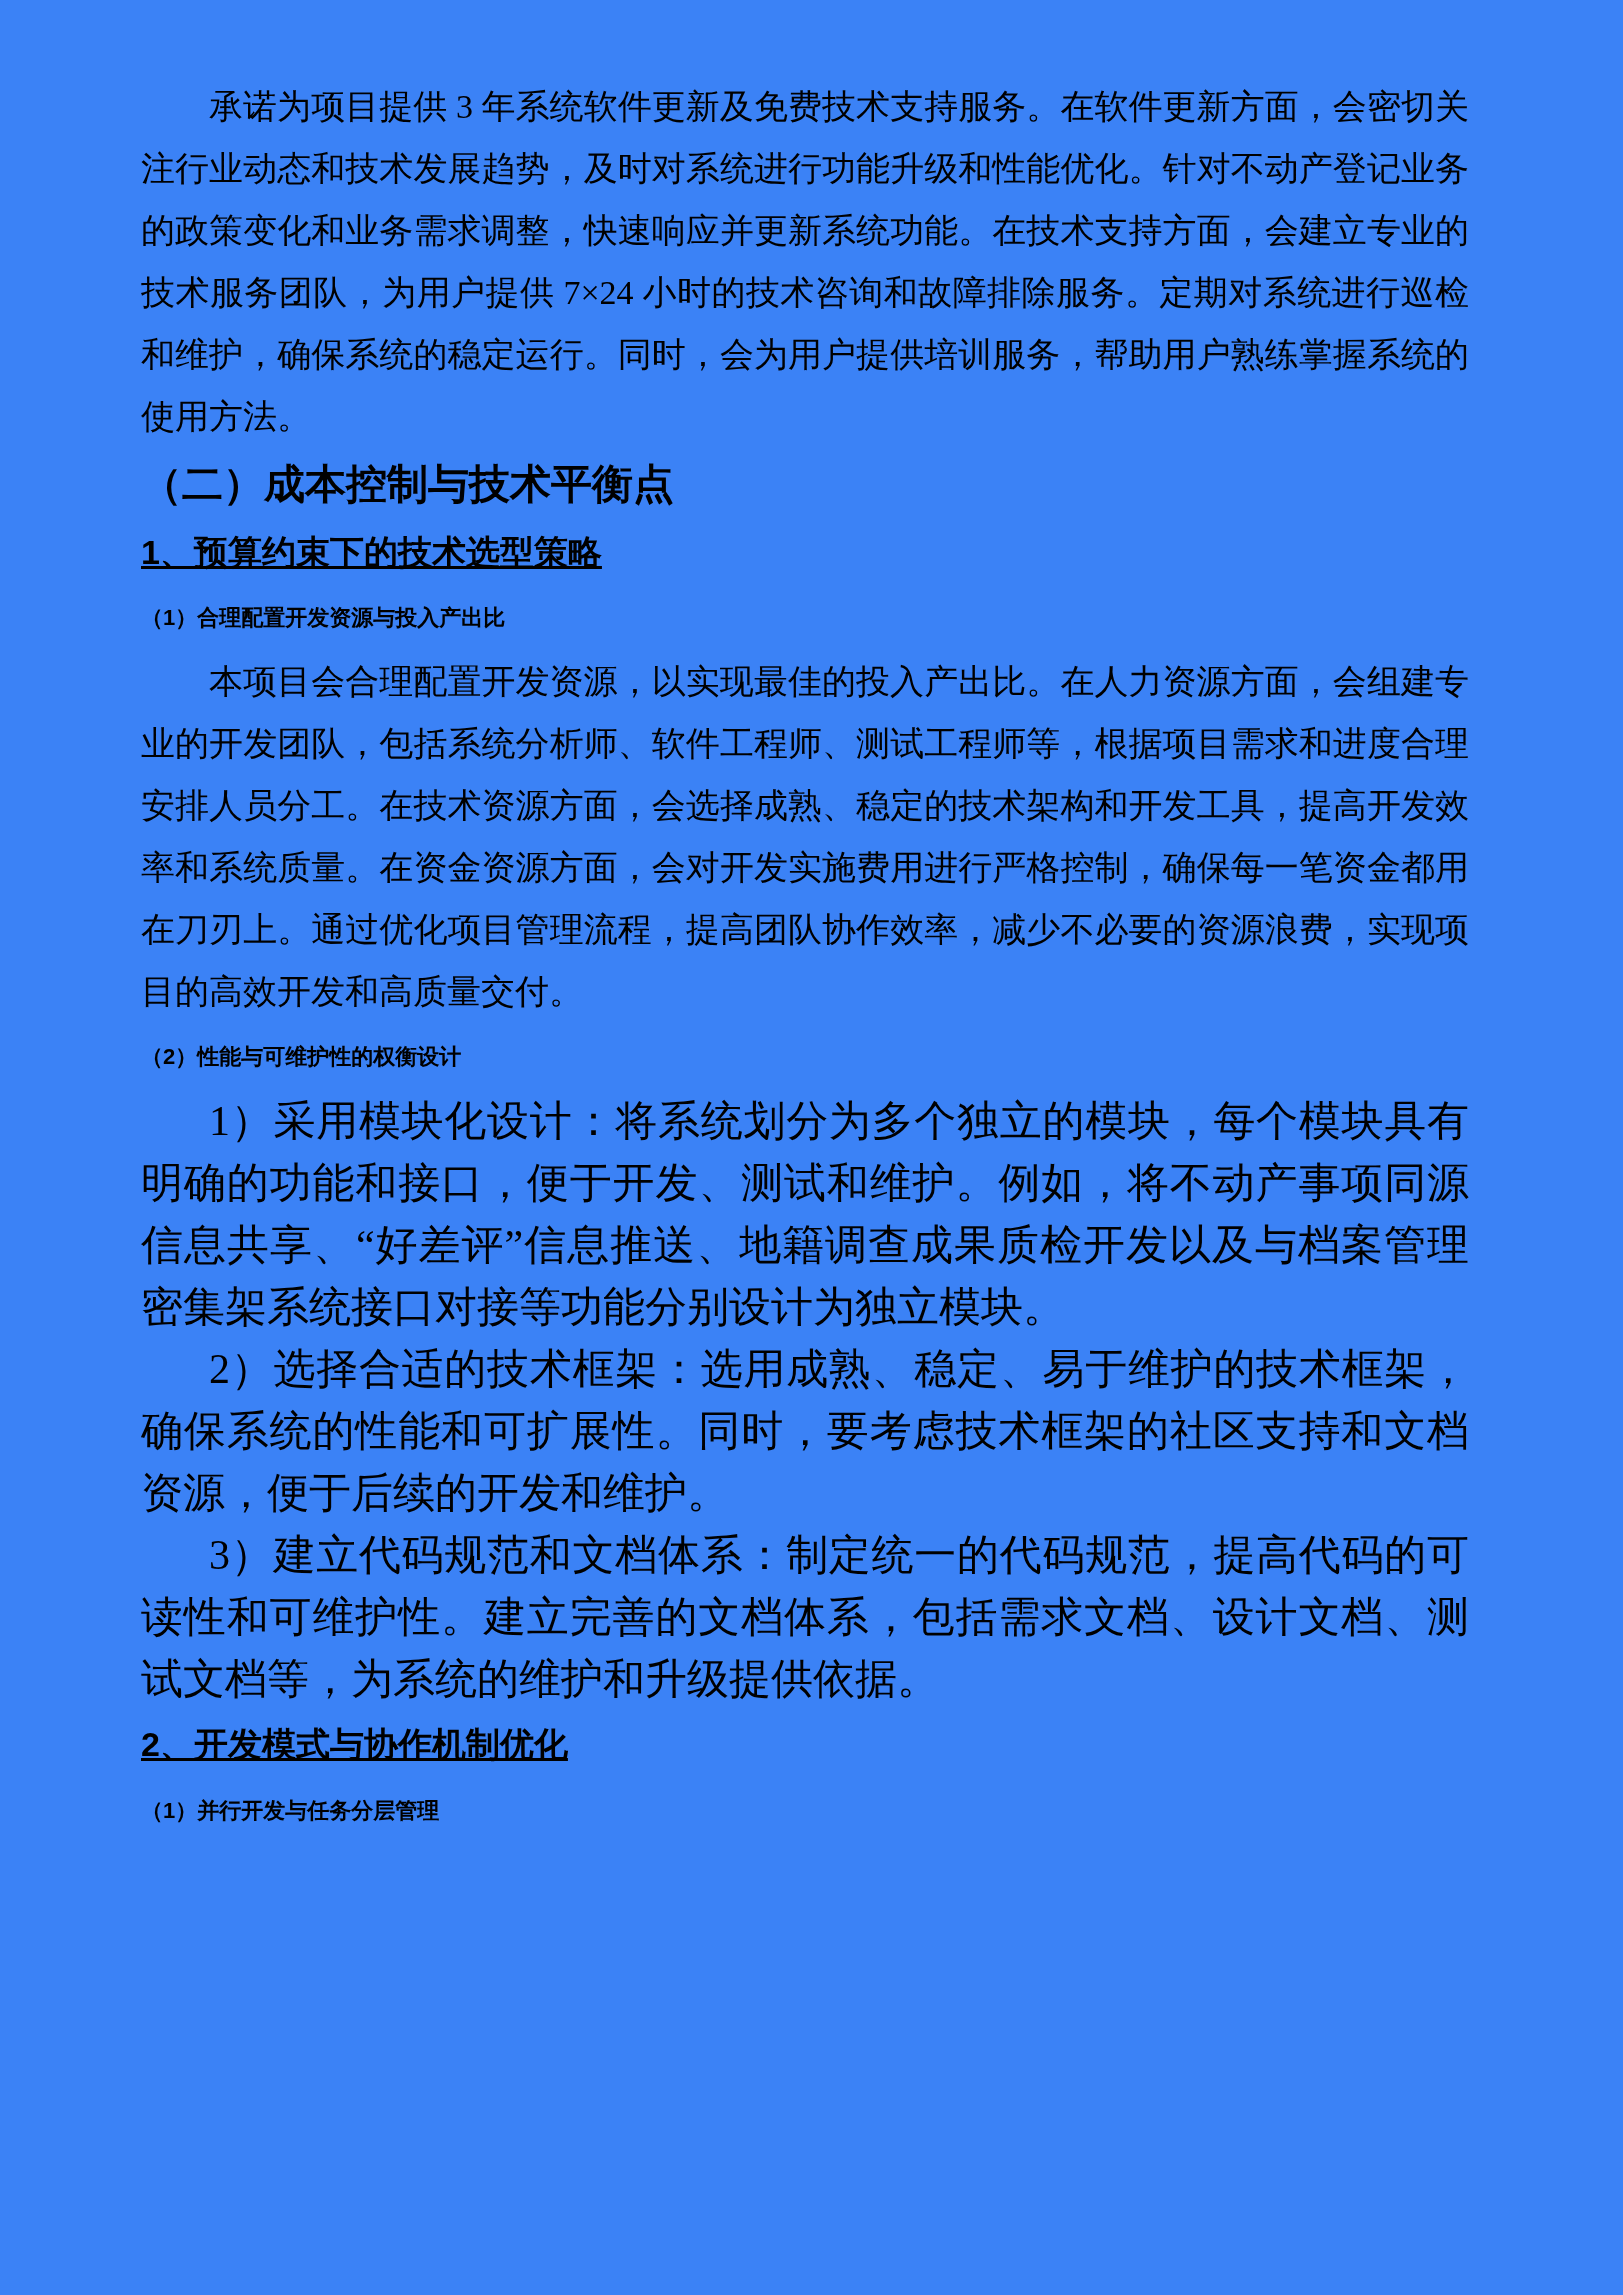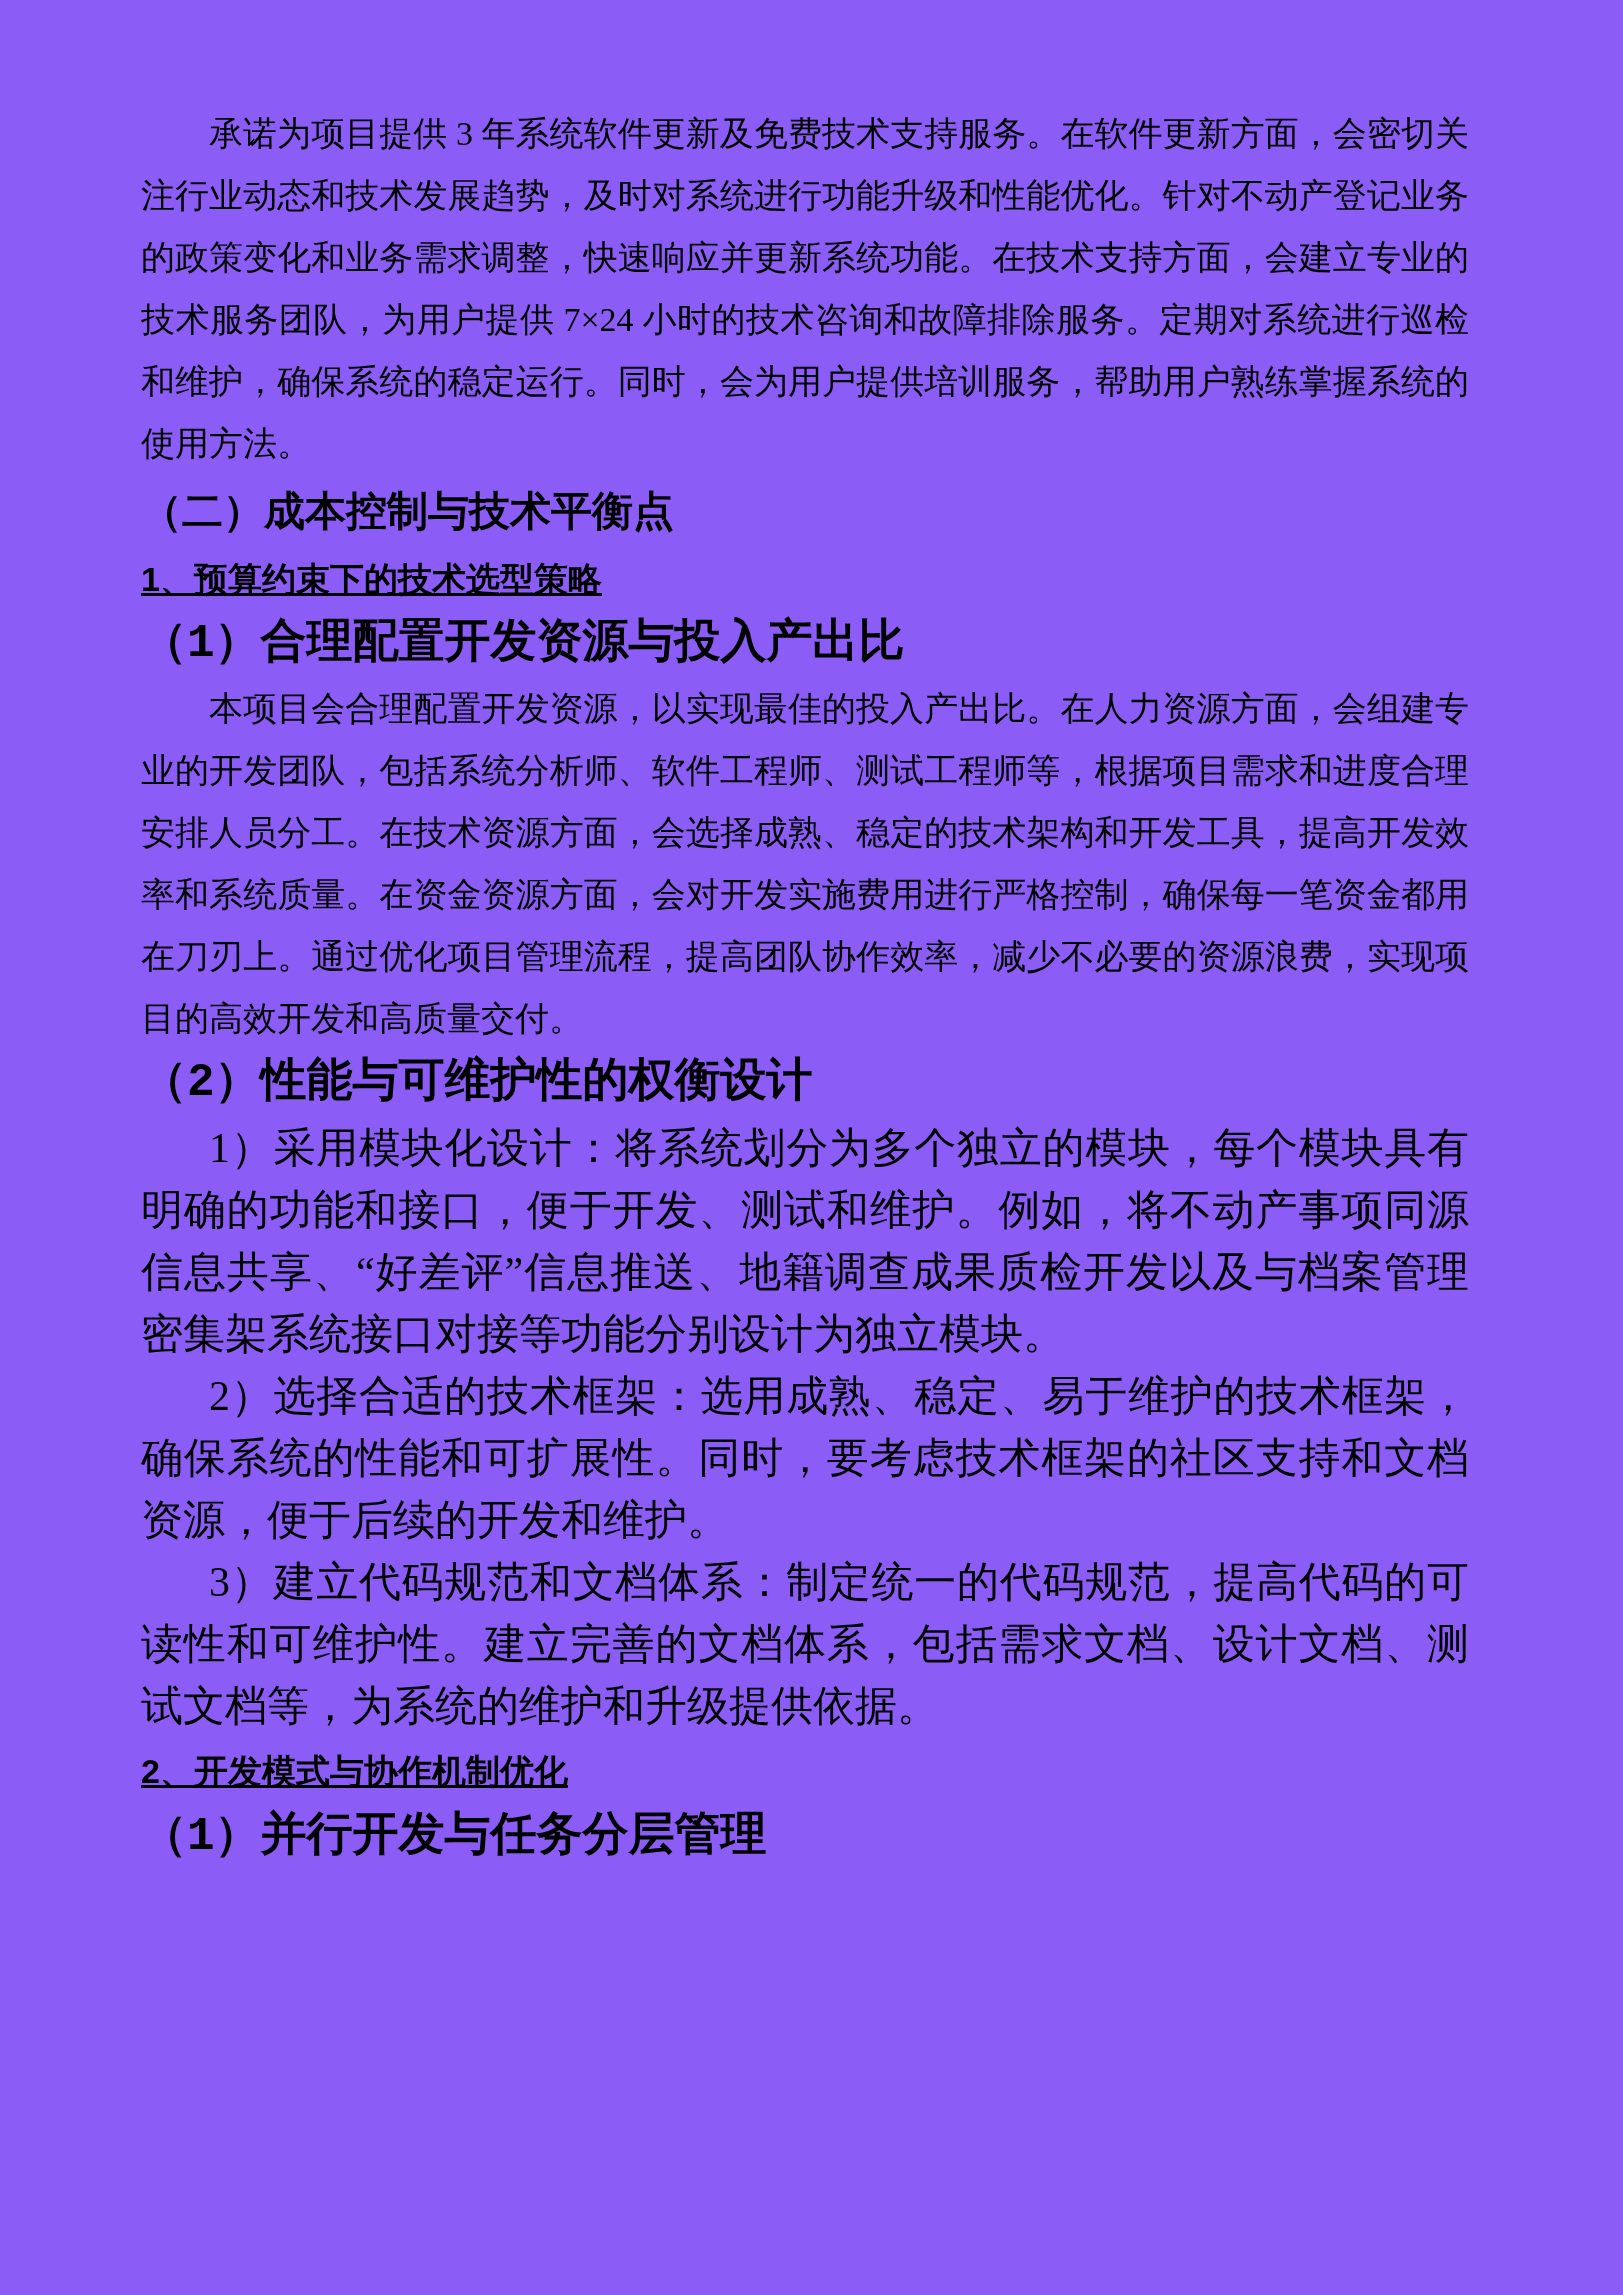--- a/index.html
+++ b/index.html
@@ -5,23 +5,23 @@
 <style>
   html, body {
     margin: 0;
     padding: 0;
     background: #ffffff;
   }
   .page {
     position: relative;
     width: 1623px;
     height: 2295px;
-    background: #8b5cf6;
+    background: #3b82f6;
     box-sizing: border-box;
-    padding: 103px 154px 118px 141px;
+    padding: 76px 154px 118px 141px;
     font-family: "Liberation Serif", "DejaVu Serif", serif;
     color: #000000;
     overflow: hidden;
   }
   .doc-body {
     width: 1328px;
   }
 
   
   p.body-para {
@@ -49,25 +49,25 @@
     margin: 3.9px 0 1.3px 0;
     font-size: 34px;
     line-height: 63px;
     font-weight: bold;
     text-indent: 0;
     font-family: "Liberation Sans", "DejaVu Sans", sans-serif;
     text-decoration: underline;
   }
   h4.heading-4 {
     margin: 2.6px 0 1.3px 0;
-    font-size: 46px;
+    font-size: 22px;
     line-height: 63px;
     font-weight: bold;
     text-indent: 0;
-    font-family: Liberation Mono, monospace;
+    font-family: Liberation Sans, sans-serif;
   }
   .list-para {
     margin: 0;
     font-size: 42px;
     line-height: 62px;
     text-align: justify;
     text-justify: inter-ideograph;
     text-indent: 68px;
     word-break: break-all;
   }

